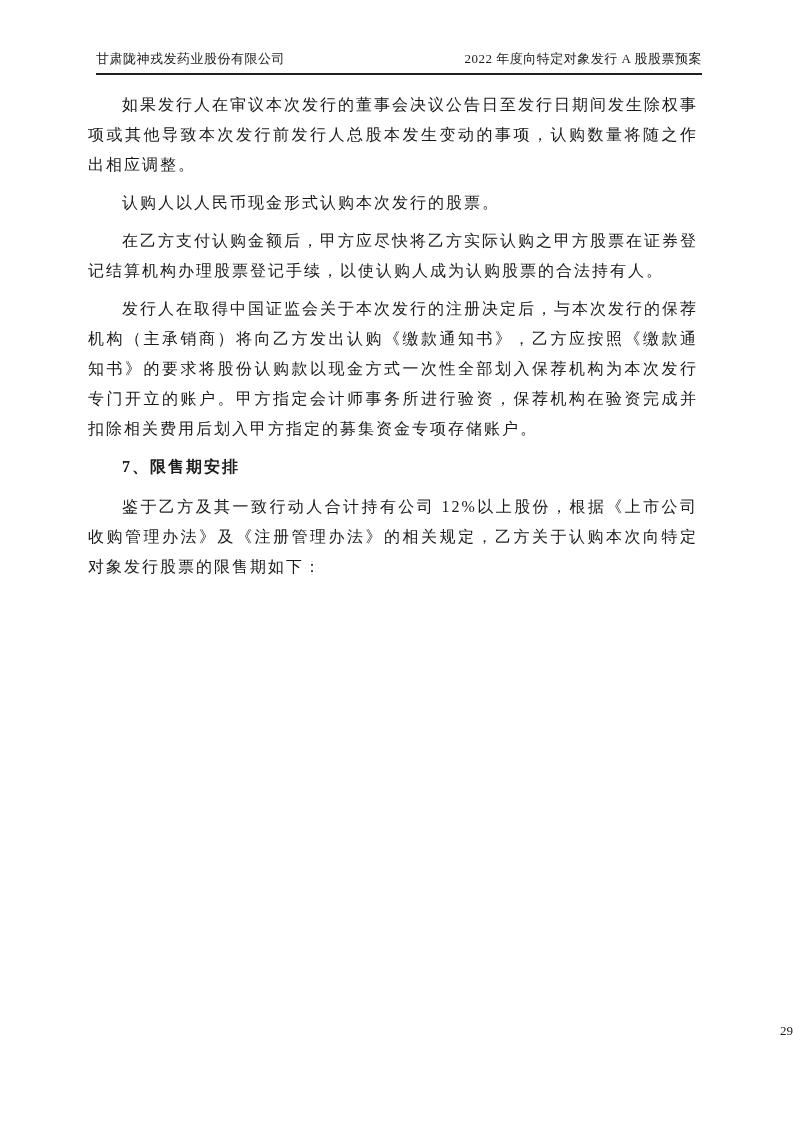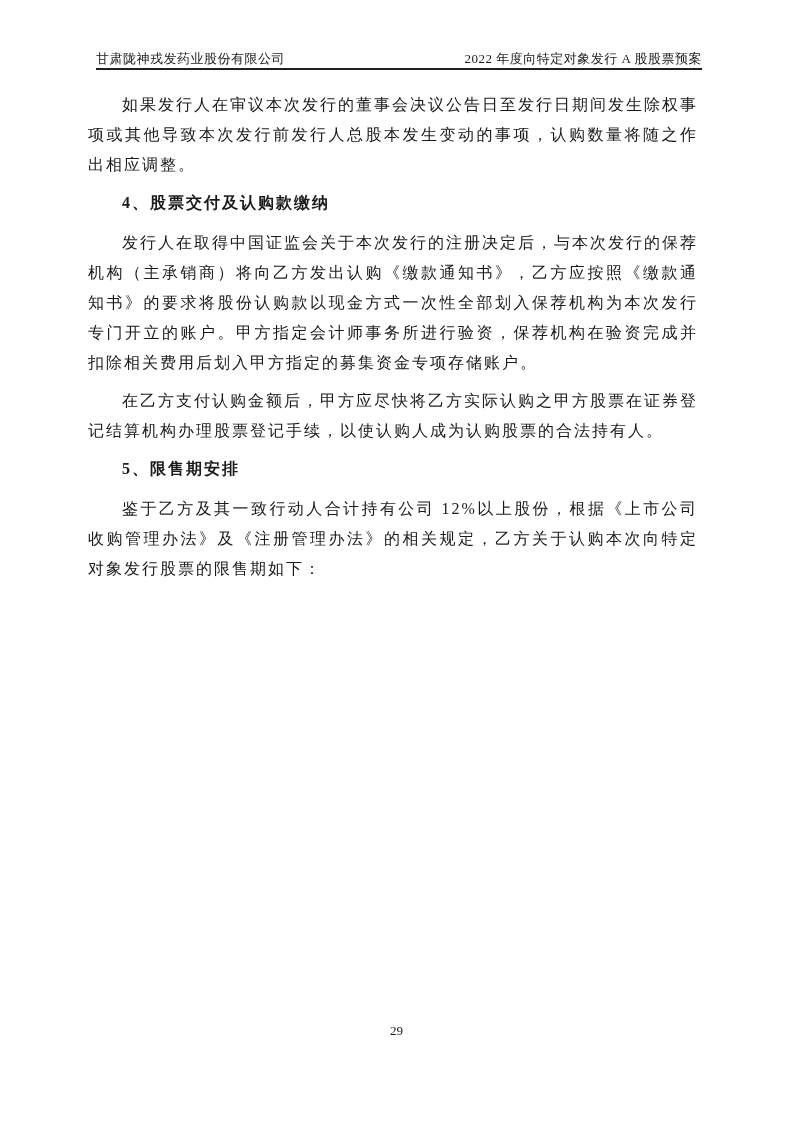--- a/index.html
+++ b/index.html
@@ -19,20 +19,21 @@
   }
   .page-header {
     position: absolute;
     top: 50px;
     left: 96px;
     right: 91px;
     display: flex;
     justify-content: space-between;
     font-size: 13px;
     line-height: 18px;
+    padding-bottom: 5px;
     border-bottom: 2px solid #1f1f1f;
     letter-spacing: 0.5px;
     white-space: nowrap;
   }
   .doc-content {
     position: absolute;
     top: 90px;
     left: 88px;
     width: 610px;
   }
@@ -50,39 +51,39 @@
     line-height: 30px;
     font-weight: bold;
     text-indent: 34px;
     letter-spacing: 2px;
   }
   .page-footer {
     position: absolute;
     top: 1023px;
     left: 0;
     right: 0;
-    text-align: center;
+    text-align: right;
     font-size: 13px;
     line-height: 16px;
   }
 </style>
 </head>
 <body>
 
 <div class="page">
 
   <div class="page-header">
     <span>甘肃陇神戎发药业股份有限公司</span>
     <span>2022 年度向特定对象发行 A 股股票预案</span>
   </div>
 
   <div class="doc-content">
     <p class="body-para">如果发行人在审议本次发行的董事会决议公告日至发行日期间发生除权事项或其他导致本次发行前发行人总股本发生变动的事项，认购数量将随之作出相应调整。</p>
-    <h2 class="section-heading">4、股票交付及认购款缴纳</h2>
+    <p class="body-para">认购人以人民币现金形式认购本次发行的股票。</p>
+    <p class="body-para">在乙方支付认购金额后，甲方应尽快将乙方实际认购之甲方股票在证券登记结算机构办理股票登记手续，以使认购人成为认购股票的合法持有人。</p>
     <p class="body-para">发行人在取得中国证监会关于本次发行的注册决定后，与本次发行的保荐机构（主承销商）将向乙方发出认购《缴款通知书》，乙方应按照《缴款通知书》的要求将股份认购款以现金方式一次性全部划入保荐机构为本次发行专门开立的账户。甲方指定会计师事务所进行验资，保荐机构在验资完成并扣除相关费用后划入甲方指定的募集资金专项存储账户。</p>
-    <p class="body-para">在乙方支付认购金额后，甲方应尽快将乙方实际认购之甲方股票在证券登记结算机构办理股票登记手续，以使认购人成为认购股票的合法持有人。</p>
-    <h2 class="section-heading">5、限售期安排</h2>
+    <h2 class="section-heading">7、限售期安排</h2>
     <p class="body-para">鉴于乙方及其一致行动人合计持有公司 12%以上股份，根据《上市公司收购管理办法》及《注册管理办法》的相关规定，乙方关于认购本次向特定对象发行股票的限售期如下：</p>
   </div>
 
   <div class="page-footer">29</div>
 
 </div>
 
 </body></html>

